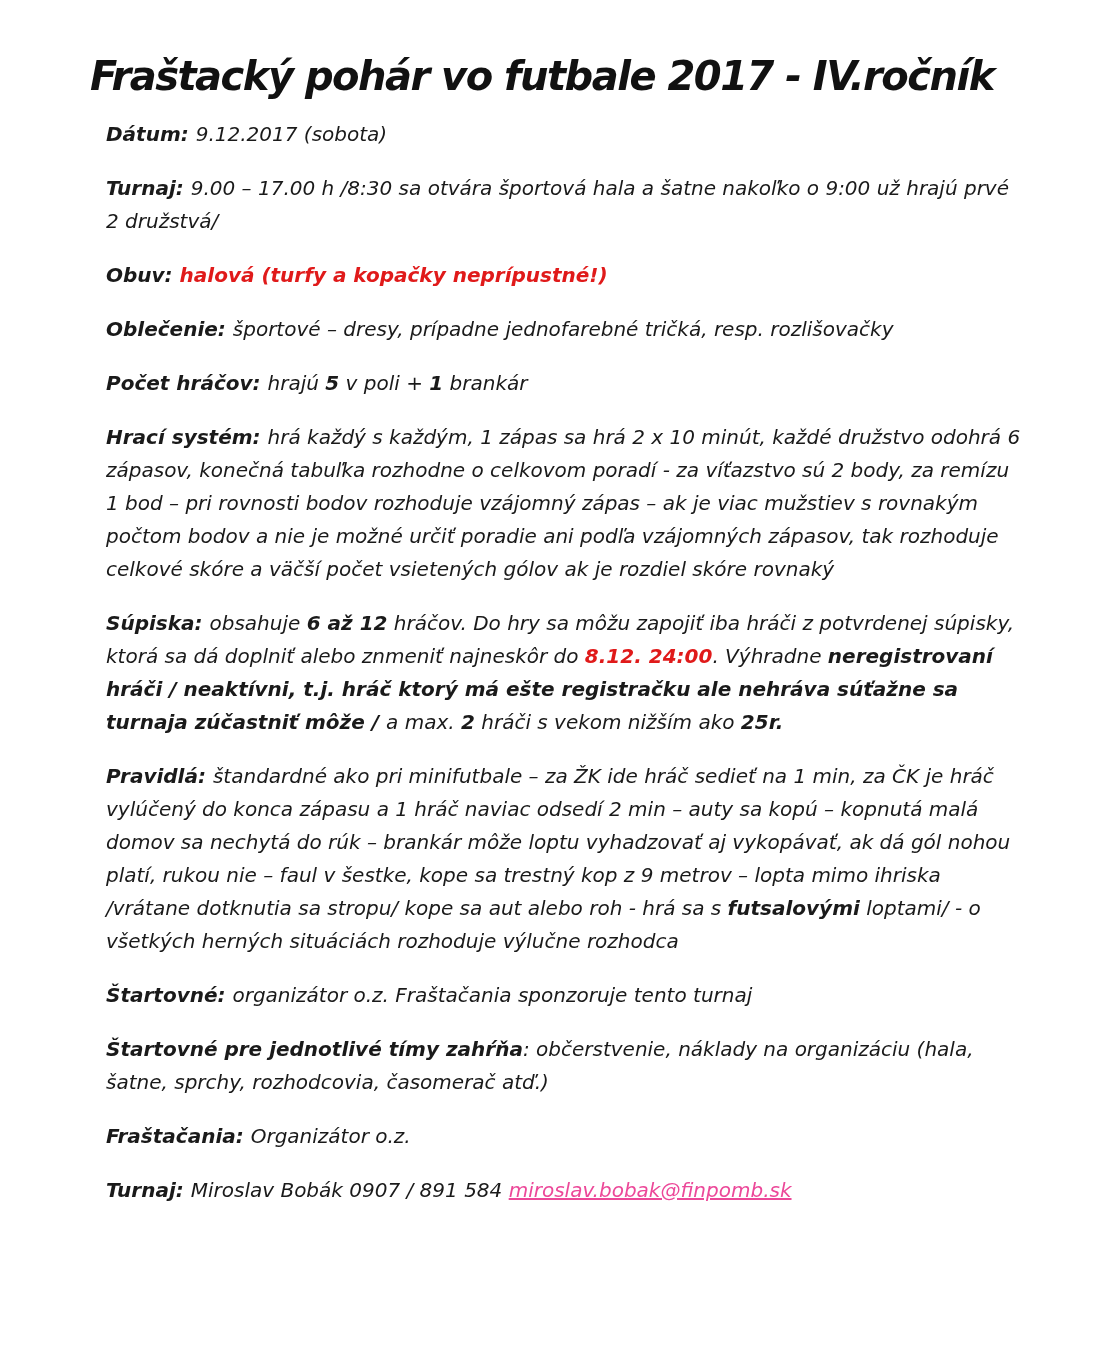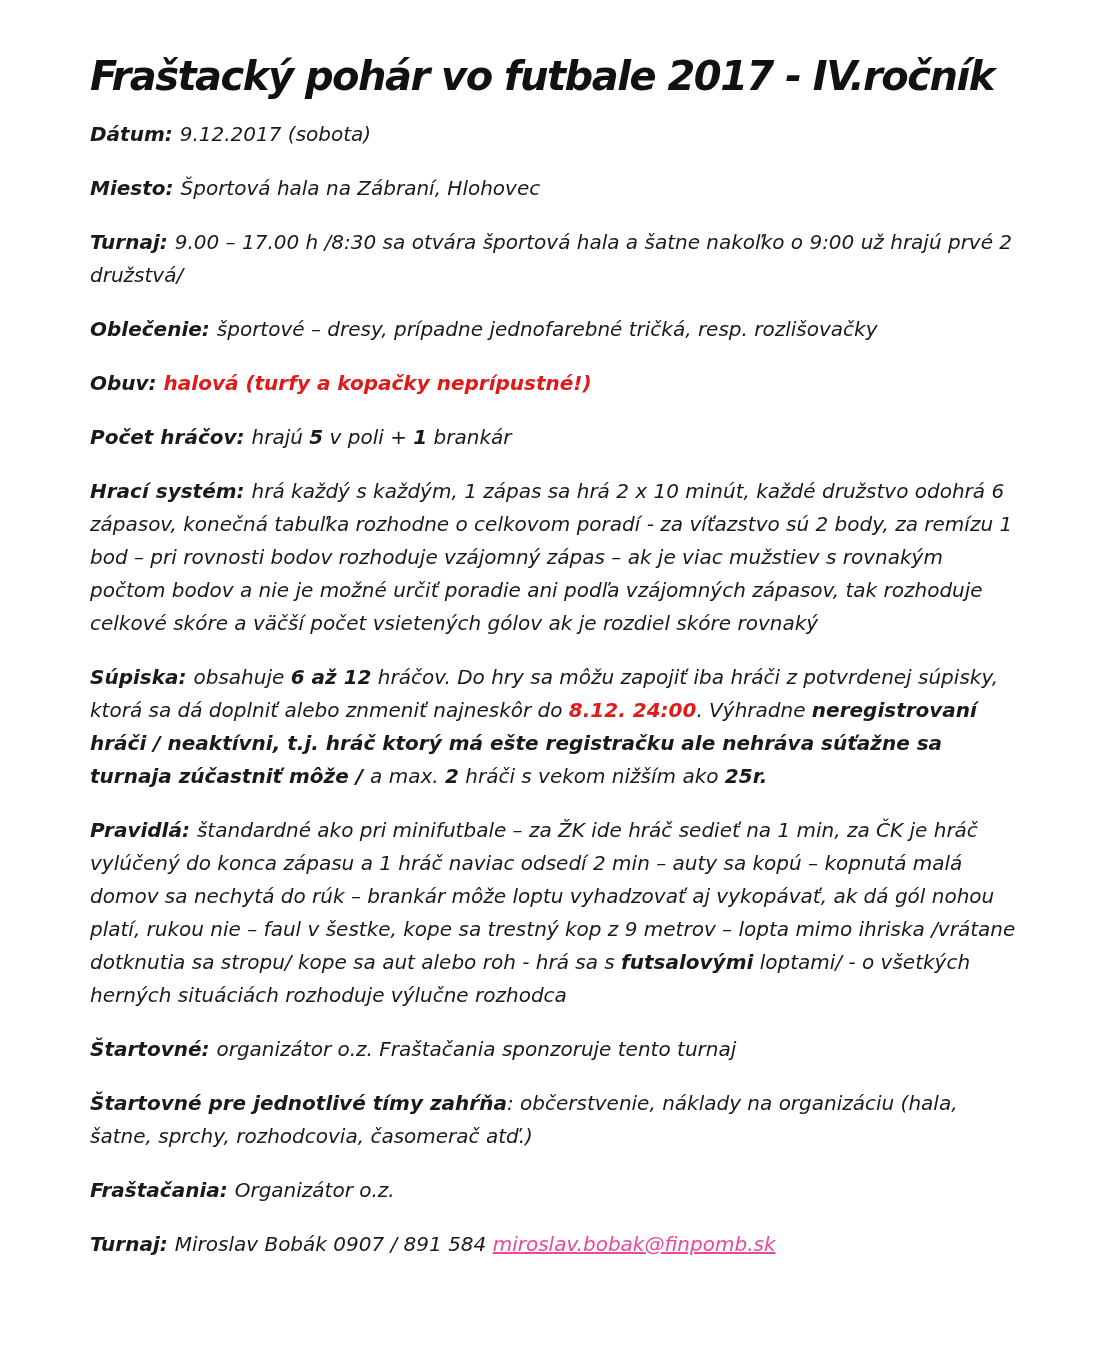--- a/index.html
+++ b/index.html
@@ -25,41 +25,40 @@
     font-style: italic;
     letter-spacing: -1.5px;
     color: #111111;
     margin: 0 0 18px 0;
     line-height: 1.2;
     white-space: nowrap;
   }
   .doc-body p.para {
     font-size: 20px;
     line-height: 33px;
-    margin: 0 0 21px 0;
+    margin: 0 0 21px 16px;
     font-style: italic;
     font-weight: 400;
   }
   .doc-body .run-bold { font-weight: 700; }
   .doc-body a.email-link {
     text-decoration: underline;
     cursor: pointer;
   }
 </style>
 </head>
 <body>
 
 <div class="page">
   <h1 class="doc-title">Fraštacký pohár vo futbale 2017 - IV.ročník</h1>
   <div class="doc-body">
       <p class="para"><span class="run-bold">Dátum: </span><span>9.12.2017 (sobota)</span></p>
-      <p class="para"><span class="run-bold">Miesto: </span><span>Športová hala na Zábraní, Hlohovec</span></p>
       <p class="para"><span class="run-bold">Turnaj: </span><span>9.00 – 17.00 h /8:30 sa otvára športová hala a šatne nakoľko o 9:00 už hrajú prvé 2 družstvá/</span></p>
+      <p class="para"><span class="run-bold">Obuv: </span><span class="run-bold" style="color: rgb(224, 26, 26);">halová (turfy a kopačky neprípustné!)</span></p>
       <p class="para"><span class="run-bold">Oblečenie: </span><span>športové – dresy, prípadne jednofarebné tričká, resp. rozlišovačky</span></p>
-      <p class="para"><span class="run-bold">Obuv: </span><span class="run-bold" style="color: rgb(224, 26, 26);">halová (turfy a kopačky neprípustné!)</span></p>
       <p class="para"><span class="run-bold">Počet hráčov: </span><span>hrajú </span><span class="run-bold">5</span><span> v poli + </span><span class="run-bold">1</span><span> brankár</span></p>
       <p class="para"><span class="run-bold">Hrací systém: </span><span>hrá každý s každým, 1 zápas sa hrá 2 x 10 minút, každé družstvo odohrá 6 zápasov, konečná tabuľka rozhodne o celkovom poradí - za víťazstvo sú 2 body, za remízu 1 bod – pri rovnosti bodov rozhoduje vzájomný zápas – ak je viac mužstiev s rovnakým počtom bodov a nie je možné určiť poradie ani podľa vzájomných zápasov, tak rozhoduje celkové skóre a väčší počet vsietených gólov ak je rozdiel skóre rovnaký</span></p>
       <p class="para"><span class="run-bold">Súpiska: </span><span>obsahuje </span><span class="run-bold">6 až 12</span><span> hráčov. Do hry sa môžu zapojiť iba hráči z potvrdenej súpisky, ktorá sa dá doplniť alebo znmeniť najneskôr do </span><span class="run-bold" style="color: rgb(224, 26, 26);">8.12. 24:00</span><span>. Výhradne </span><span class="run-bold">neregistrovaní hráči / neaktívni, t.j. hráč ktorý má ešte registračku ale nehráva súťažne sa turnaja zúčastniť môže / </span><span>a max. </span><span class="run-bold">2</span><span> hráči s vekom nižším ako </span><span class="run-bold">25r.</span></p>
       <p class="para"><span class="run-bold">Pravidlá: </span><span>štandardné ako pri minifutbale – za ŽK ide hráč sedieť na 1 min, za ČK je hráč vylúčený do konca zápasu a 1 hráč naviac odsedí 2 min – auty sa kopú – kopnutá malá domov sa nechytá do rúk – brankár môže loptu vyhadzovať aj vykopávať, ak dá gól nohou platí, rukou nie – faul v šestke, kope sa trestný kop z 9 metrov – lopta mimo ihriska /vrátane dotknutia sa stropu/ kope sa aut alebo roh - hrá sa s </span><span class="run-bold">futsalovými</span><span> loptami/ - o všetkých herných situáciách rozhoduje výlučne rozhodca</span></p>
       <p class="para"><span class="run-bold">Štartovné: </span><span>organizátor o.z. Fraštačania sponzoruje tento turnaj</span></p>
       <p class="para"><span class="run-bold">Štartovné pre jednotlivé tímy zahŕňa</span><span>: občerstvenie, náklady na organizáciu (hala, šatne, sprchy, rozhodcovia, časomerač atď.)</span></p>
       <p class="para"><span class="run-bold">Fraštačania: </span><span>Organizátor o.z.</span></p>
       <p class="para"><span class="run-bold">Turnaj: </span><span>Miroslav Bobák 0907 / 891 584 </span><a class="email-link" href="#" style="color: #ec4899;">miroslav.bobak@finpomb.sk</a></p>
     </div>
 </div>

